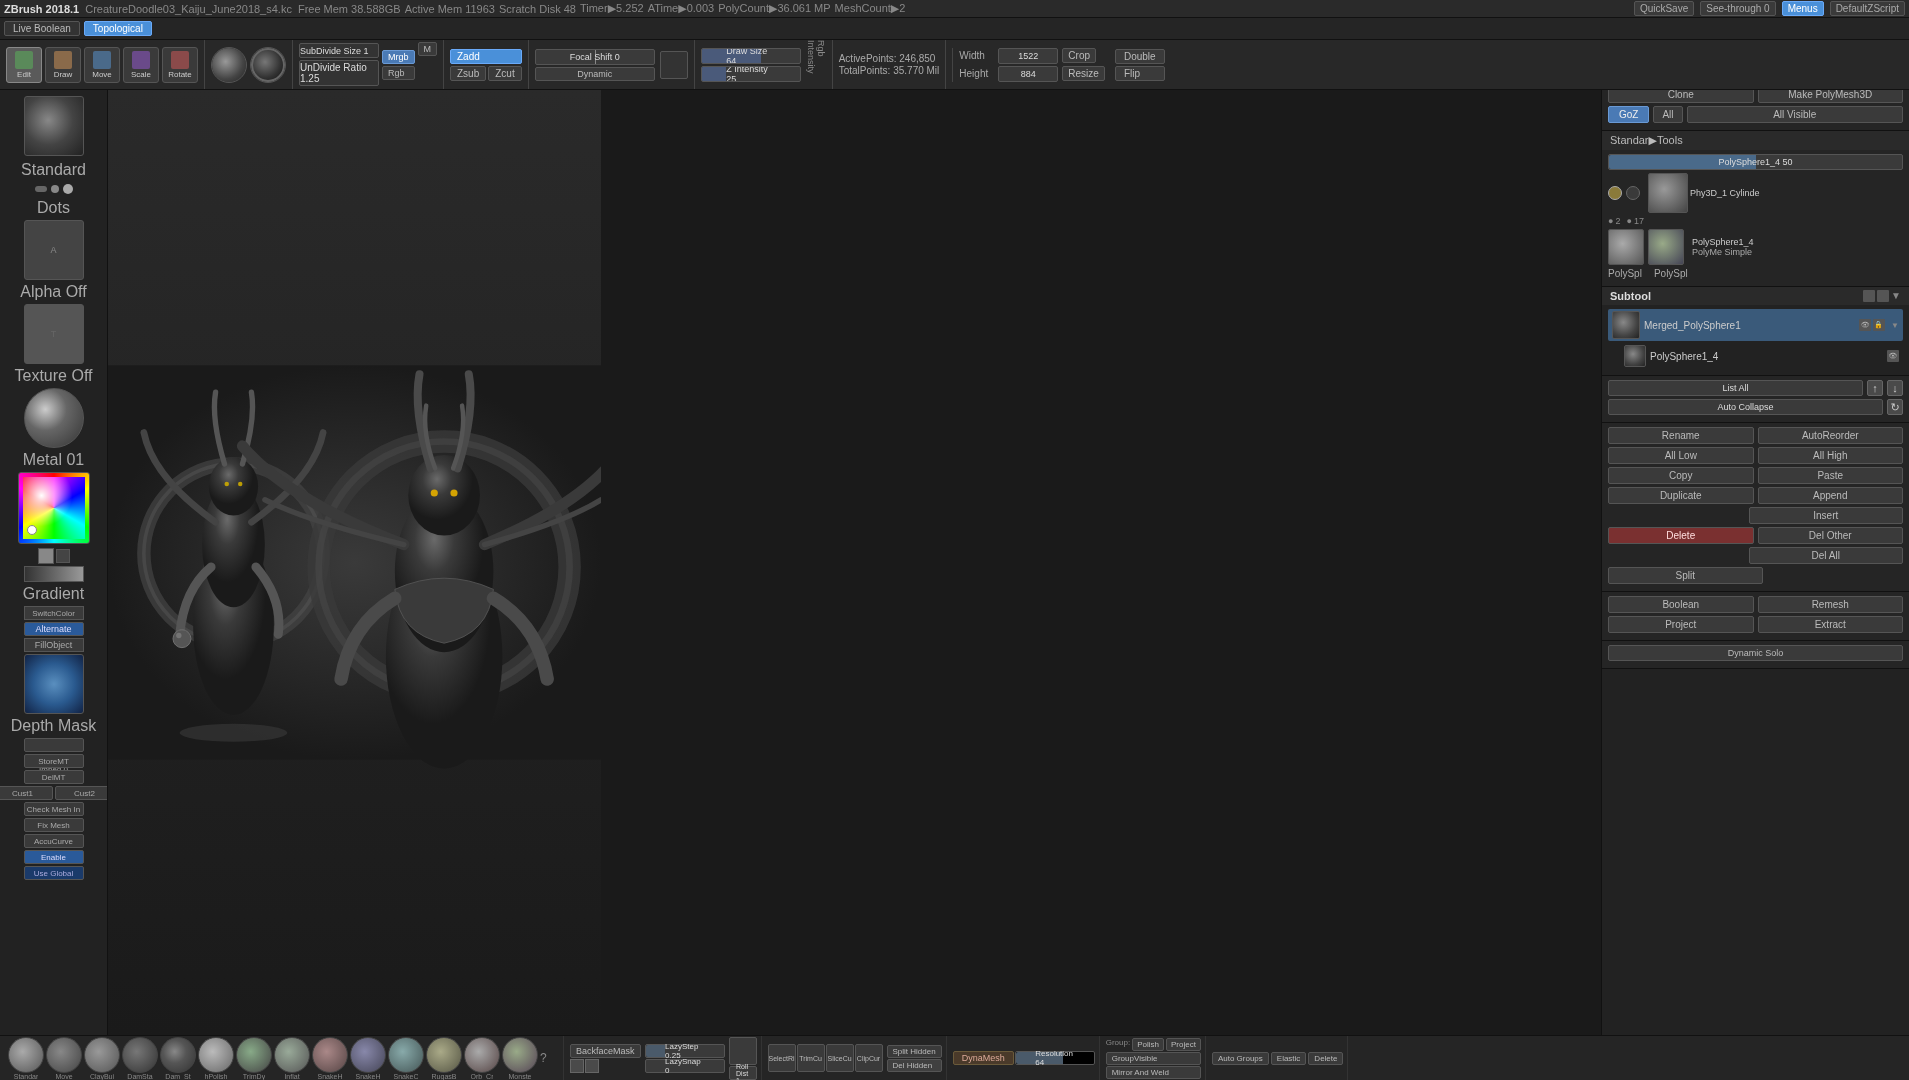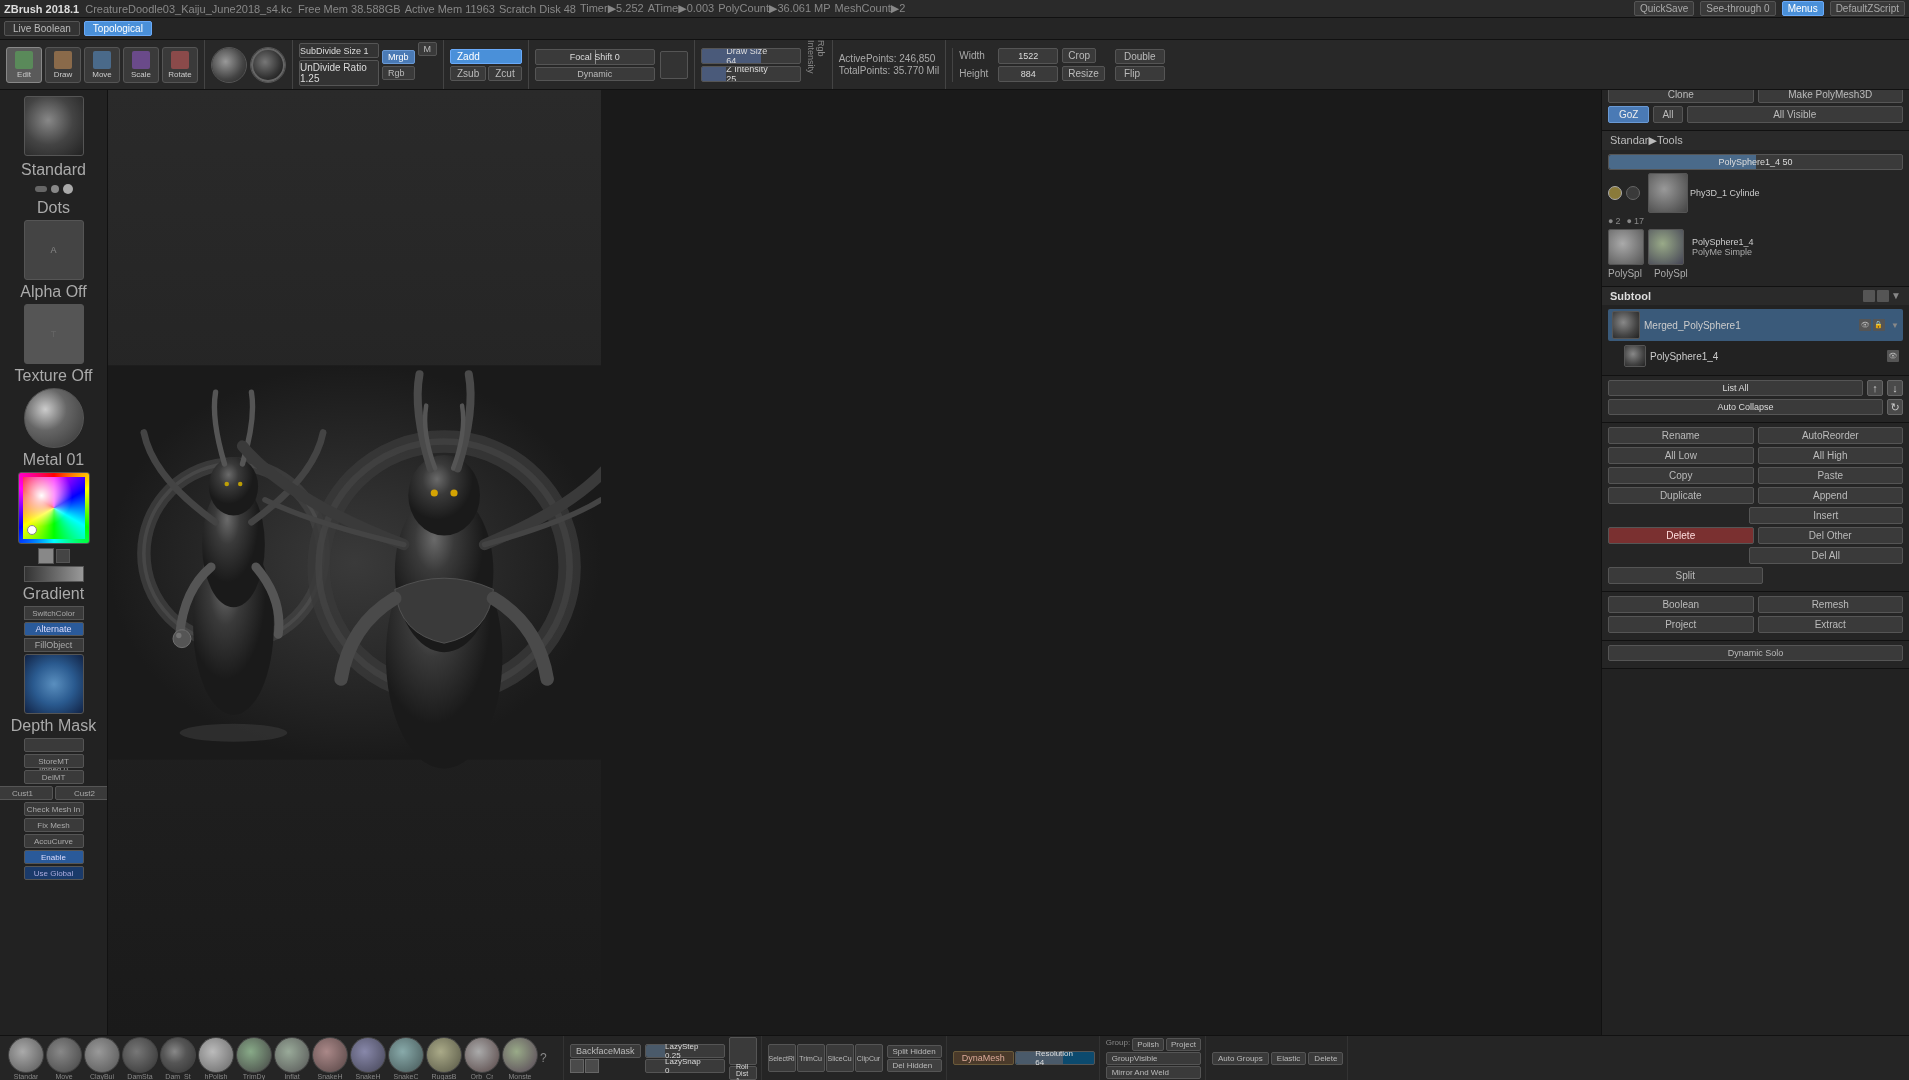--- a/index.html
+++ b/index.html
@@ -1123,21 +1123,21 @@
     </div>
     <div style="display:flex;flex-direction:column;gap:1px;margin-left:2px;">
       <span style="background:#3a3a3a;padding:1px 5px;border-radius:2px;font-size:8px;color:#bbb;cursor:pointer;border:1px solid #555;">Split Hidden</span>
       <span style="background:#404040;padding:1px 5px;border-radius:2px;font-size:8px;color:#bbb;cursor:pointer;border:1px solid #555;">Del Hidden</span>
     </div>
   </div>
 
   <div class="bottom-section">
     <div style="display:flex;flex-direction:row;gap:1px;">
       <span style="background:#4a3a2a;padding:1px 8px;border-radius:2px;font-size:9px;color:#da9;cursor:pointer;border:1px solid #6a5a3a;">DynaMesh</span>
-      <div style="position:relative;width:80px;height:14px;background:#0c4a6e;border:1px solid #555;border-radius:2px;">
+      <div style="position:relative;width:80px;height:14px;background:#000000;border:1px solid #555;border-radius:2px;">
         <div style="position:absolute;top:0;left:0;width:60%;height:100%;background:#4a5a6a;border-radius:2px 0 0 2px;"></div>
         <span style="position:absolute;top:50%;left:50%;transform:translate(-50%,-50%);font-size:8px;color:#ddd;">Resolution 64</span>
       </div>
     </div>
   </div>
 
   <div class="bottom-section">
     <div style="display:flex;flex-direction:column;gap:1px;">
       <div style="display:flex;gap:2px;">
         <span style="font-size:8px;color:#888;">Group:</span>

